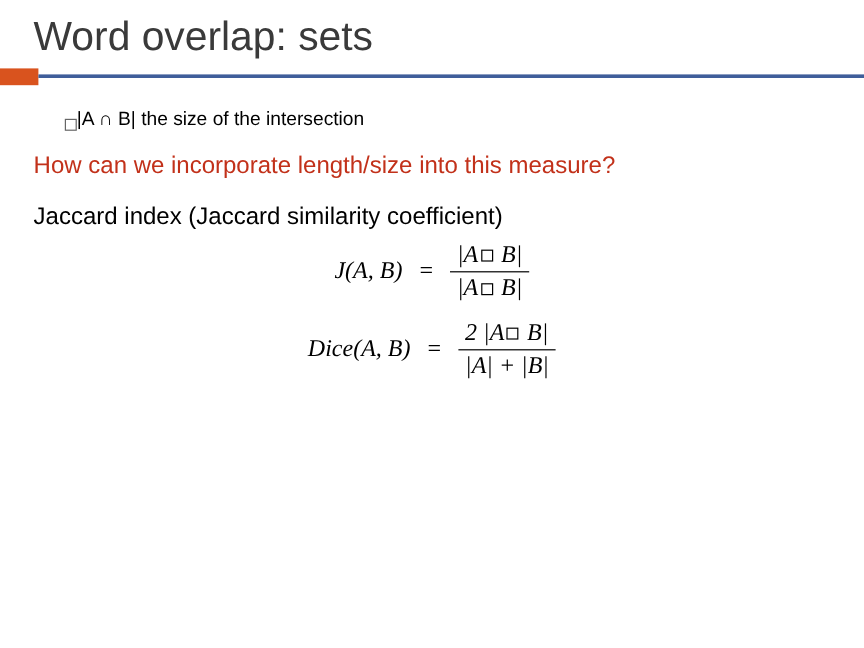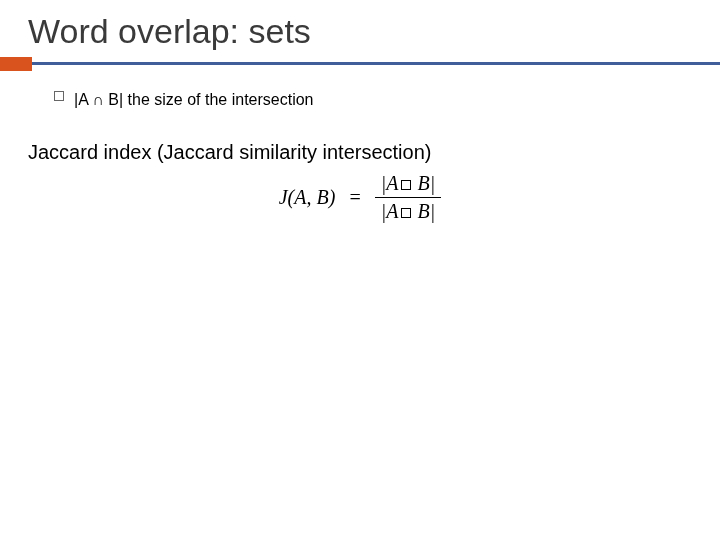--- a/index.html
+++ b/index.html
@@ -47,22 +47,21 @@
     height: 3px;
     background: #3f5e9a;
   }
   .q {
     font-size: 20px;
     margin: 0 0 6px 0;
   }
   .sub {
     margin: 0 0 18px 26px;
     display: flex;
-    align-items: flex-start;
-    gap: 10px;
+    align-items: flex-end;
   }
   .sqbullet {
     display: inline-block;
     width: 10px;
     height: 10px;
     border: 1px solid #666;
     flex: 0 0 auto;
   }
   .subtext {
     font-size: 16px;
@@ -124,32 +123,43 @@
     <div class="hr"></div>
   </div>
 
   <div class="sub">
     <span class="sqbullet"></span>
     <span class="subtext">
       <span>|A </span><span class="int-sign">∩</span><span> B| the size of the intersection</span>
     </span>
   </div>
 
+  <div class="q red">How can we incorporate length/size into this measure?</div>
   <div style="height:14px"></div>
 
-  <div class="q">Jaccard index (Jaccard similarity intersection)</div>
+  <div class="q">Jaccard index (Jaccard similarity coefficient)</div>
 
   <div class="formula">
     <span class="lhs">J(A, B)</span>
     <span class="eq">=</span>
     <span class="frac">
       <span class="num">
         <span>|A</span><span class="box"></span><span> B|</span>
       </span>
       <span class="den">
         <span>|A</span><span class="box"></span><span> B|</span>
       </span>
     </span>
   </div>
 
 
+  <div class="formula">
+    <span class="lhs">Dice(A, B)</span>
+    <span class="eq">=</span>
+    <span class="frac">
+      <span class="num">
+        <span>2 |A</span><span class="box"></span><span> B|</span>
+      </span>
+      <span class="den">|A| + |B|</span>
+    </span>
+  </div>
 
 </div>
 
 </body></html>

